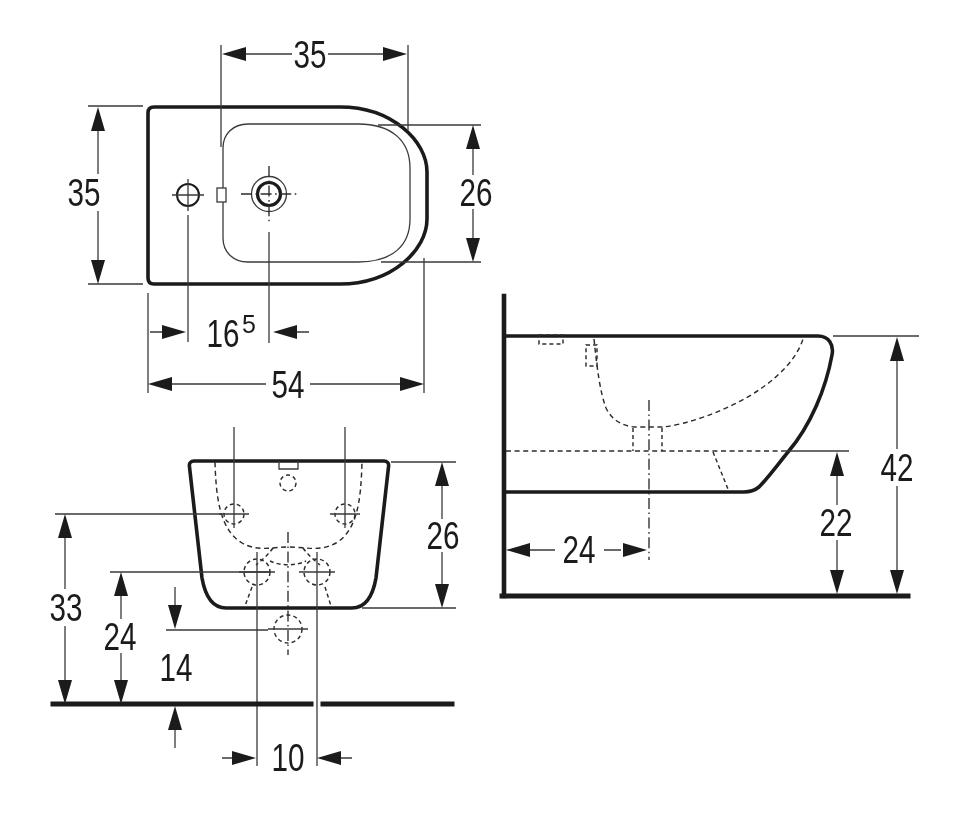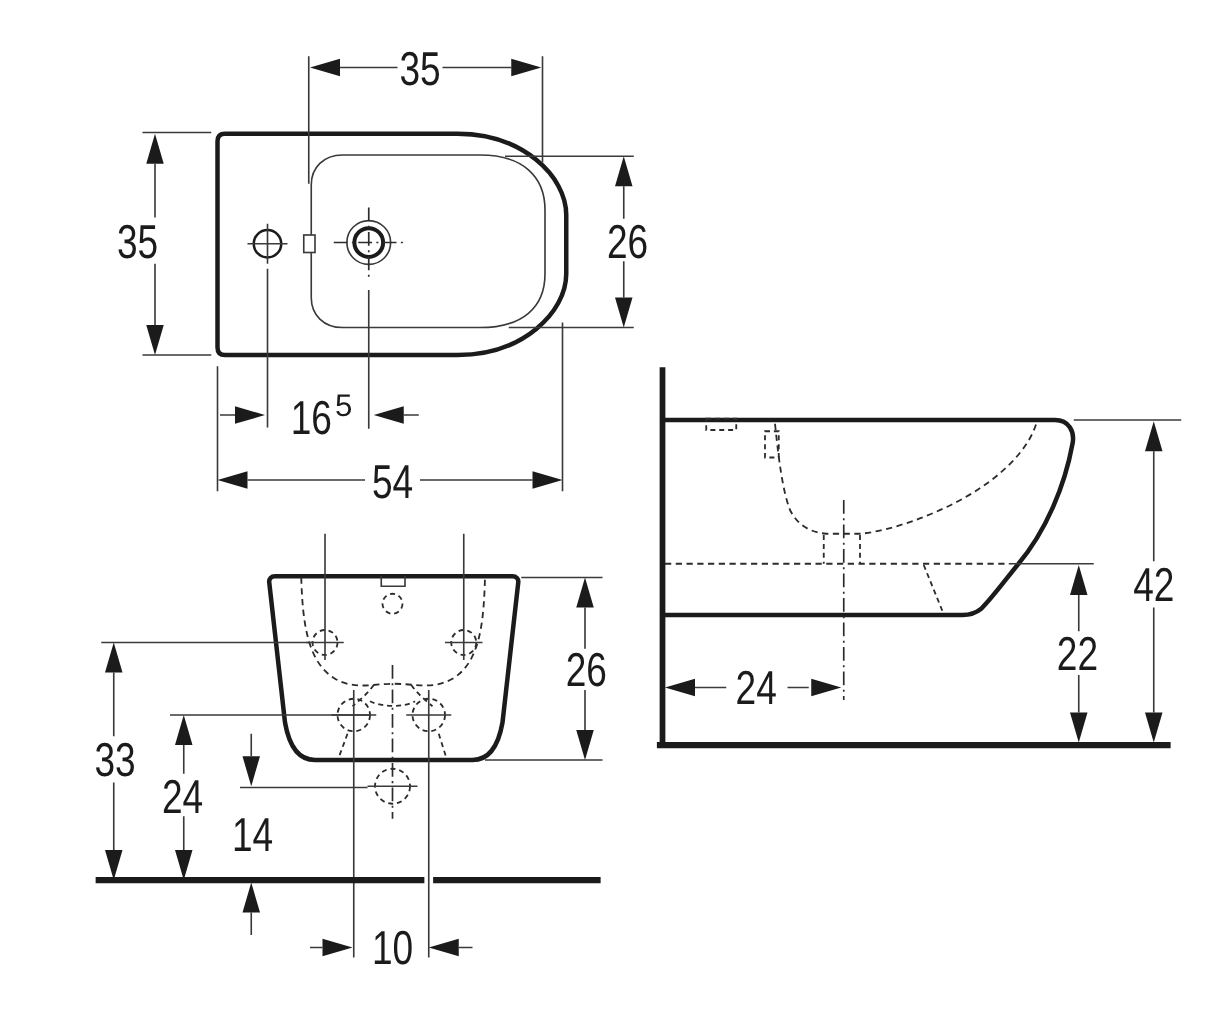--- a/index.html
+++ b/index.html
@@ -1,16 +1,16 @@
 <!DOCTYPE html>
 <html><head>
 <meta charset="utf-8">
 <style>
   html,body{margin:0;padding:0;background:#ffffff;}
-  .stage{width:870px;height:826px;position:relative;background:#ffffff;padding-left:26px;}
+  .stage{width:870px;height:826px;position:relative;background:#ffffff;}
   svg{display:block;}
   .bg{fill:#ffffff;}
   .thick{stroke:#1b1b1b;stroke-width:3.6;fill:none;stroke-linecap:round;stroke-linejoin:round;}
   .wall{stroke:#1b1b1b;stroke-width:4.6;fill:none;stroke-linecap:square;}
   .floor{stroke:#1b1b1b;stroke-width:5;fill:none;stroke-linecap:square;}
   .thin{stroke:#3a3a3a;stroke-width:1.3;fill:none;}
   .med{stroke:#1b1b1b;stroke-width:2;fill:none;}
   .dash{stroke:#2c2c2c;stroke-width:1.45;fill:none;stroke-dasharray:5 3.6;}
   .dashc{stroke:#2c2c2c;stroke-width:1.45;fill:none;stroke-dasharray:4 3.1;}
   .dashdot{stroke:#2c2c2c;stroke-width:1.35;fill:none;stroke-dasharray:11 3.5 1.6 3.5;}

